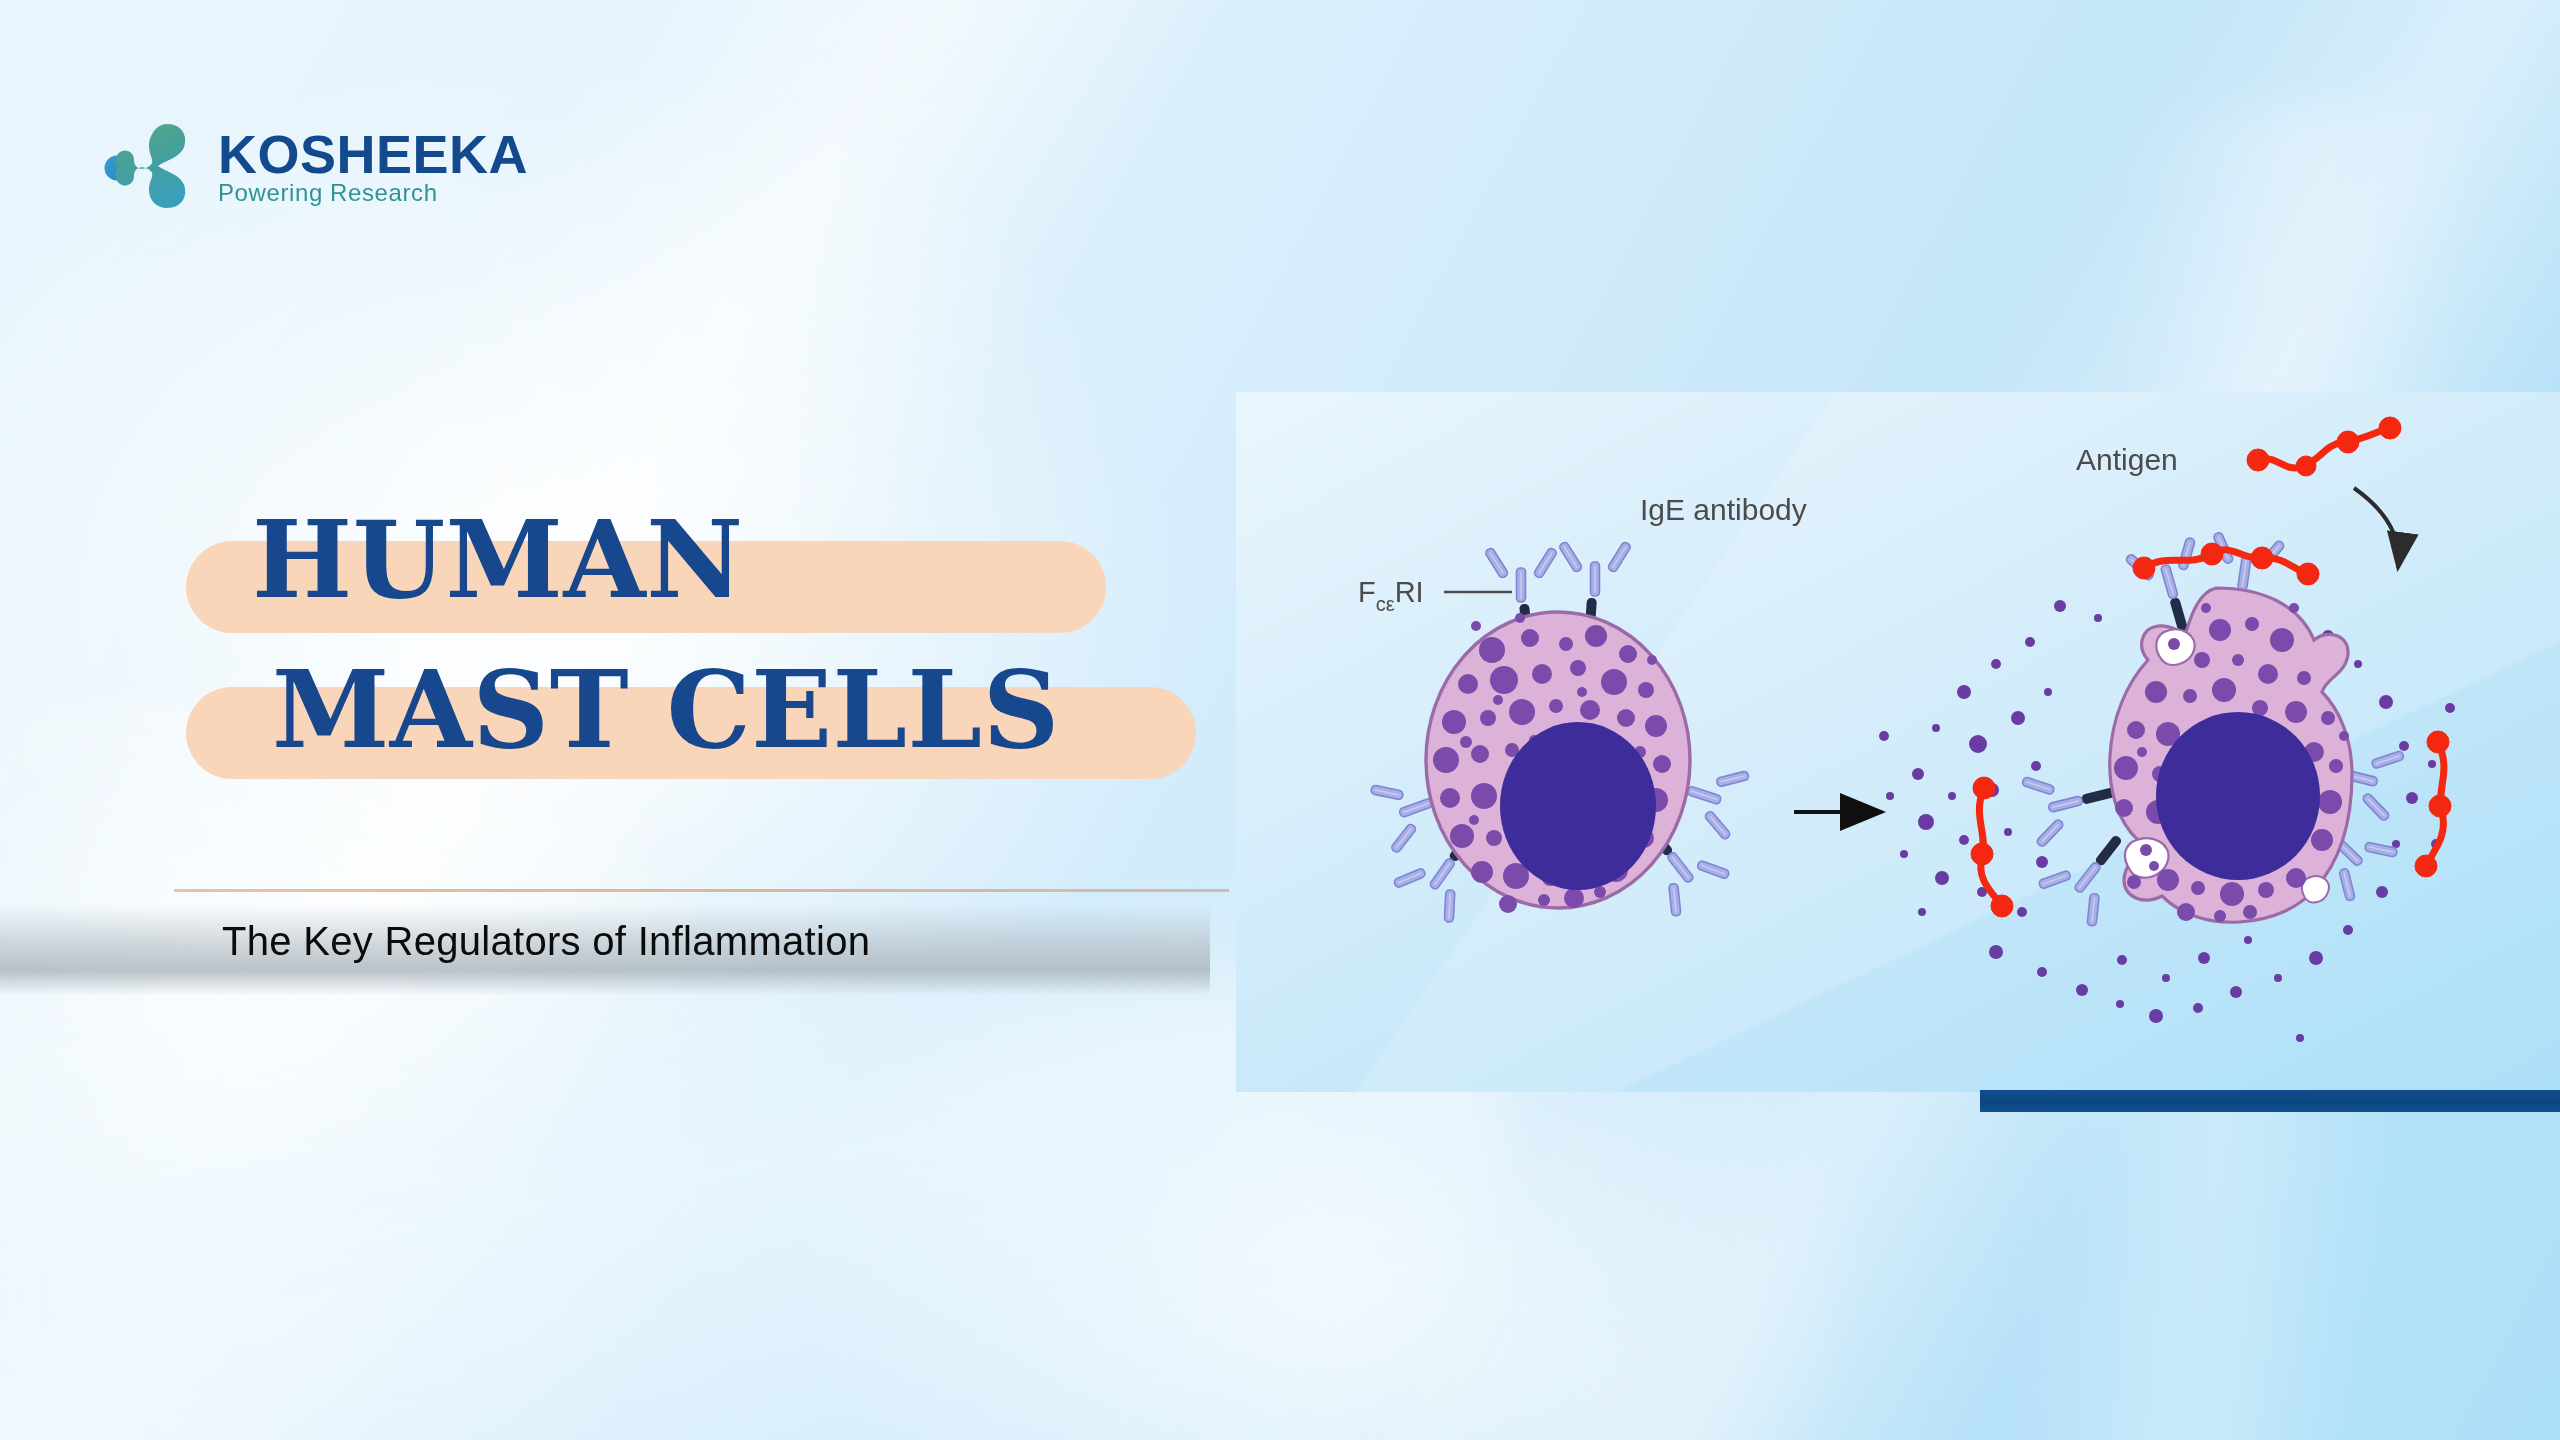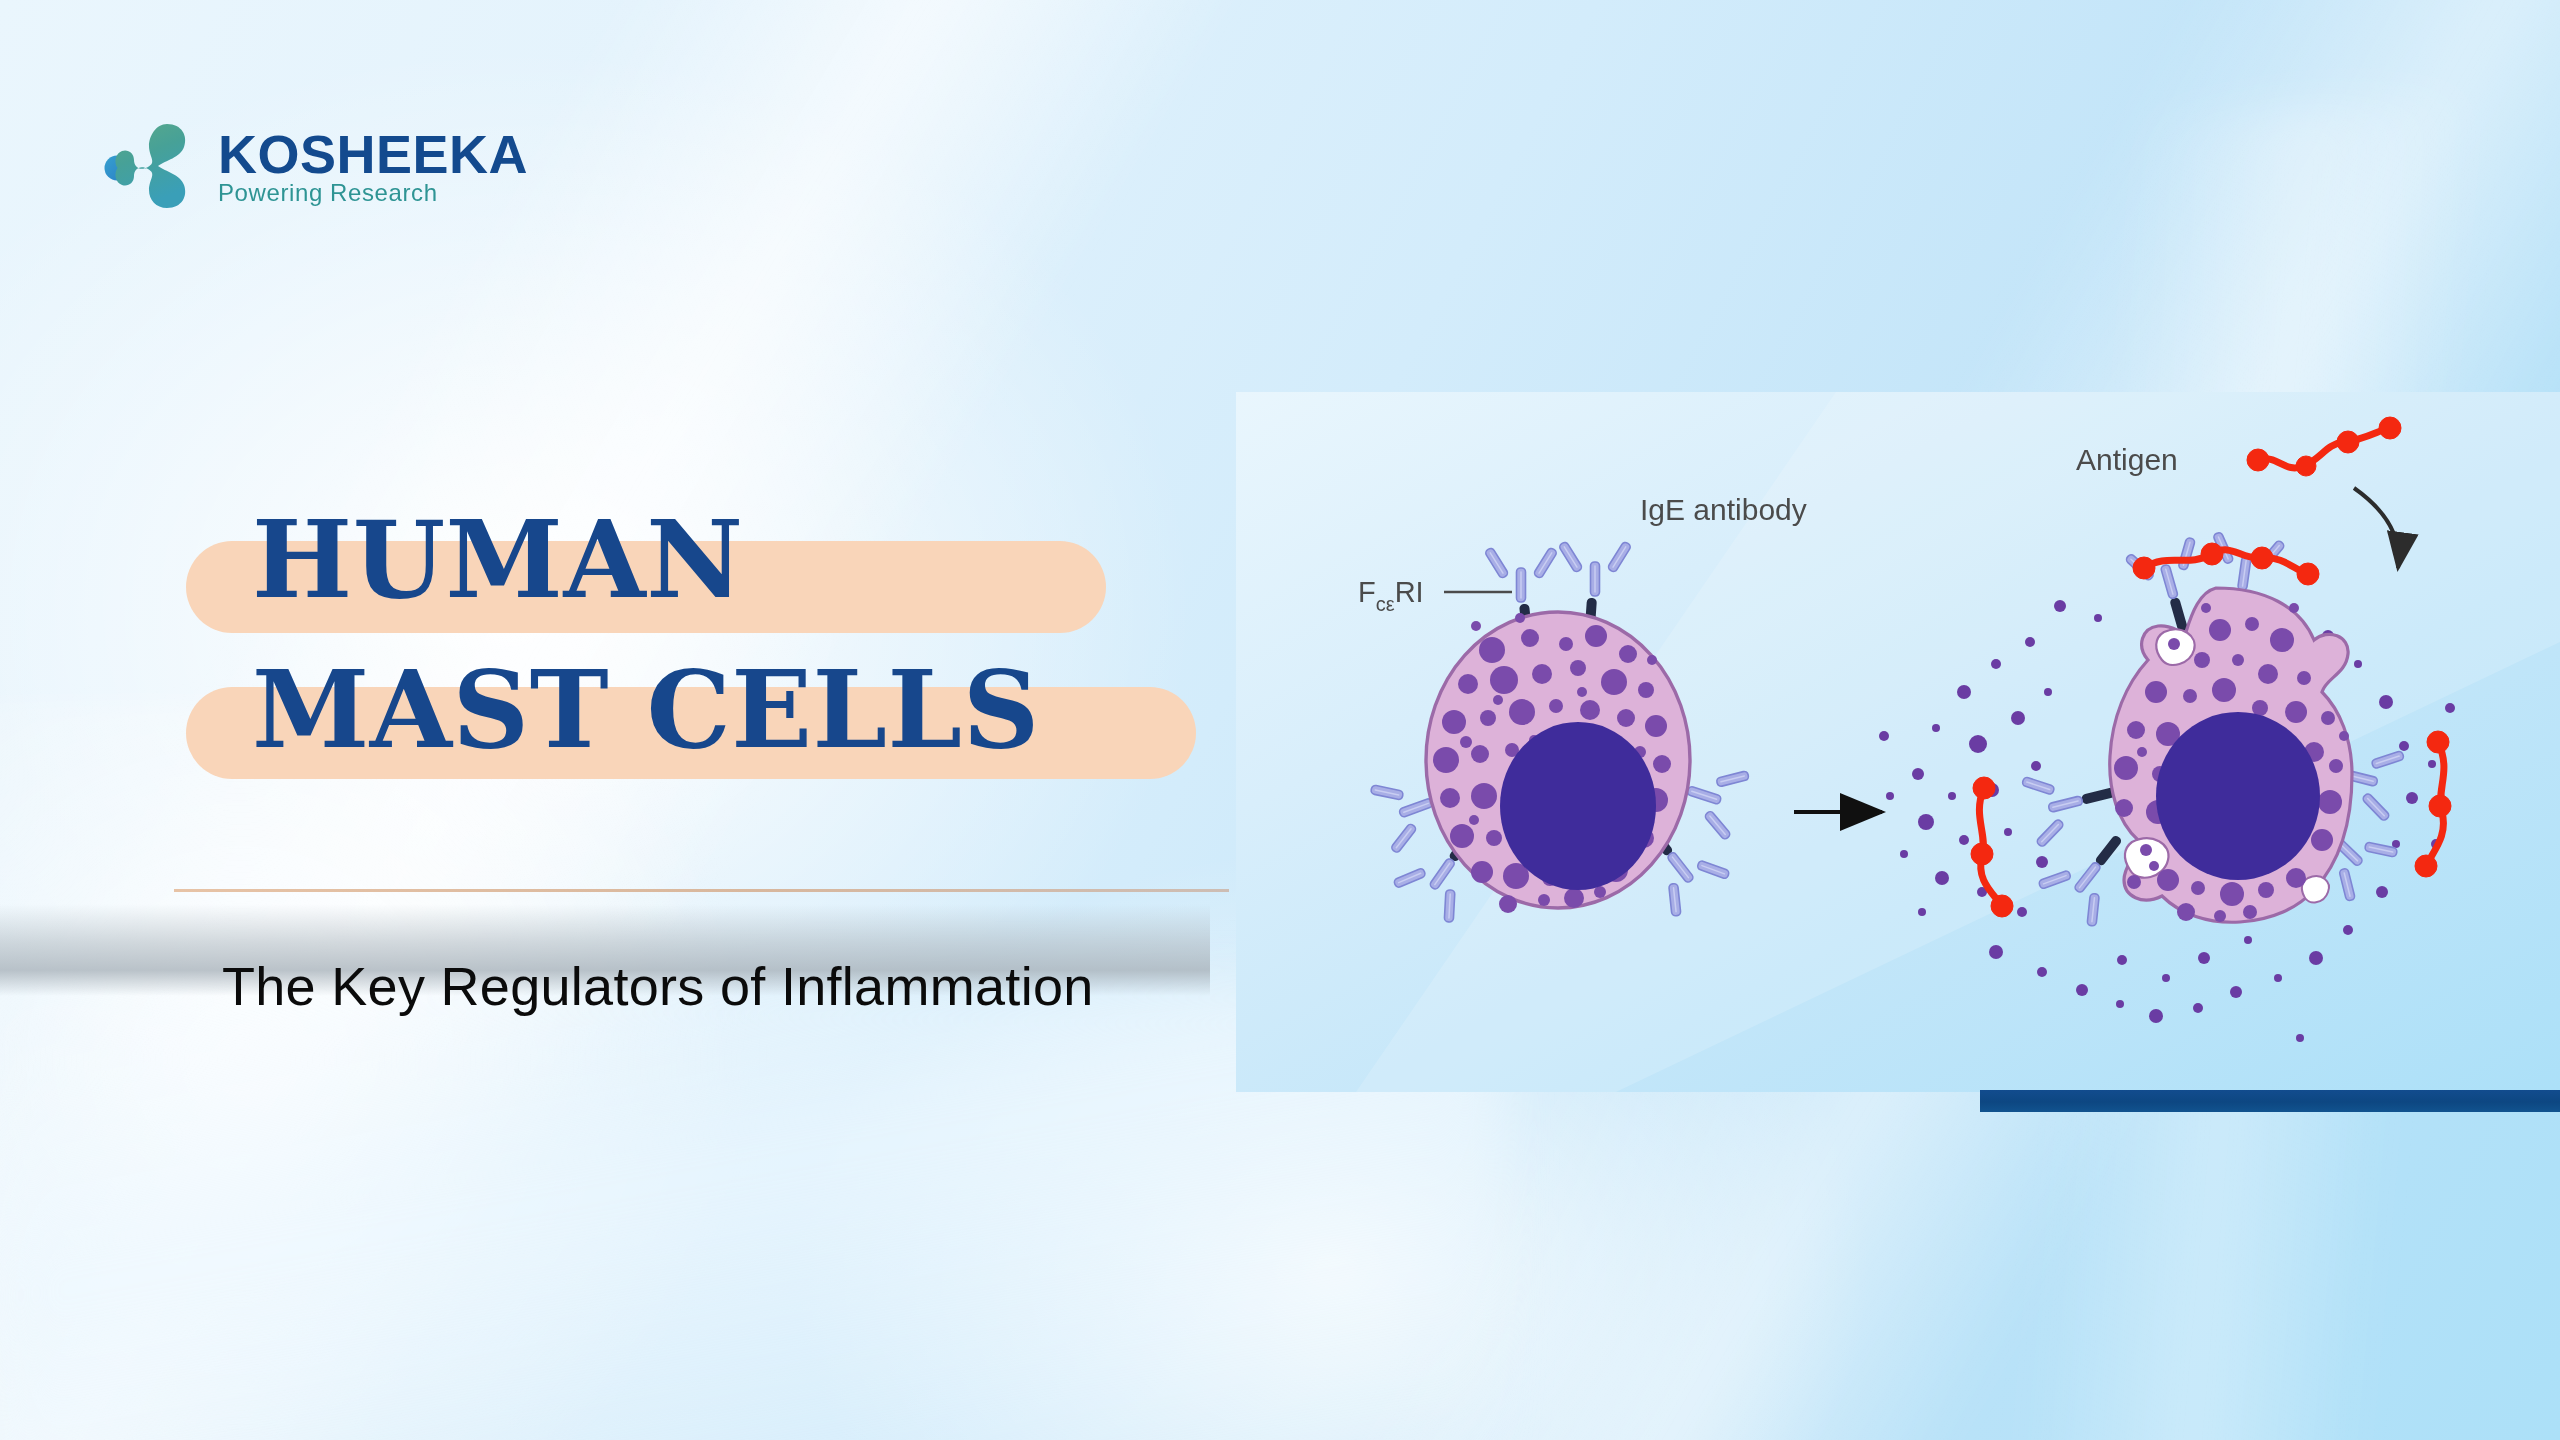--- a/index.html
+++ b/index.html
@@ -44,30 +44,30 @@
 
   
   #headline{position:absolute;left:192px;top:515px;width:1100px;}
   .hl-line{position:relative;height:120px;}
   .hl-bar{position:absolute;border-radius:60px;background:#f9d5b9;}
   .hl-bar-1{left:-6px;top:26px;width:920px;height:92px;}
   .hl-bar-2{left:-6px;top:26px;width:1010px;height:92px;}
   .hl-text{position:absolute;left:60px;top:-8px;
     font-family:"DejaVu Serif",serif;font-weight:bold;
     font-size:106px;line-height:1;color:#17478c;white-space:nowrap;letter-spacing:0.5px;}
-  .hl-line.l2 .hl-text{top:-4px;}
+  .hl-line.l2 .hl-text{top:-4px;margin-left:20px;}
   .hl-line.l2{margin-top:26px;}
 
   #rule{position:absolute;left:174px;top:889px;width:1055px;height:3px;
         background:linear-gradient(90deg,#e7c3a6 0%,#d8b79d 55%,#cdbdb4 100%);}
 
   #subtitle-wrap{position:absolute;left:0px;top:904px;width:1210px;height:92px;
     background:linear-gradient(180deg,rgba(255,255,255,0) 0%,rgba(176,186,193,0.55) 42%,rgba(168,178,186,0.78) 72%,rgba(255,255,255,0) 100%);}
-  #subtitle{position:absolute;left:222px;top:919px;font-size:54px;color:#0b0b0b;
-    letter-spacing:0.3px;white-space:nowrap;margin-top:36px;}
+  #subtitle{position:absolute;left:222px;top:919px;font-size:40px;color:#0b0b0b;
+    letter-spacing:0.3px;white-space:nowrap;}
 
   
   #figure{position:absolute;left:1236px;top:392px;width:1324px;height:700px;}
   #figure svg{display:block;}
 
   
   #accent-bar{position:absolute;left:1980px;top:1090px;width:580px;height:22px;
     background:linear-gradient(180deg,#124c8e 0%,#0d4782 55%,#11538f 100%);}
 </style>
 </head>

